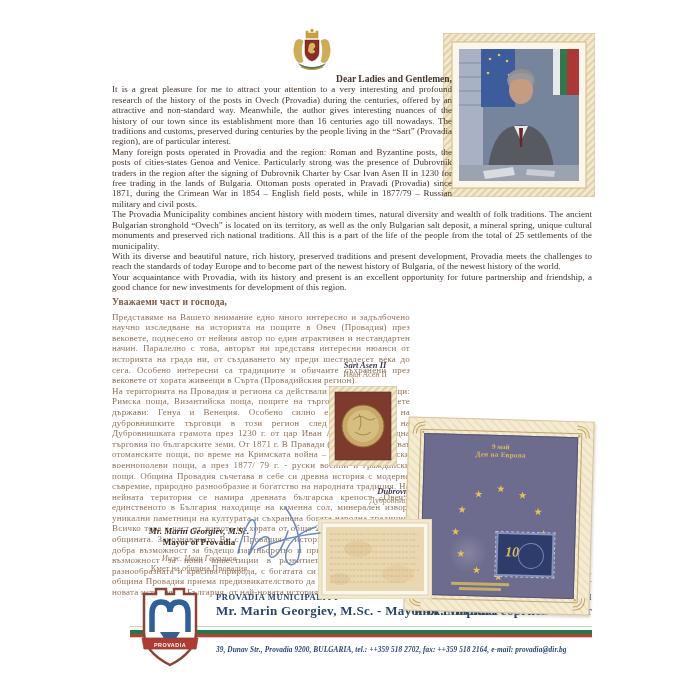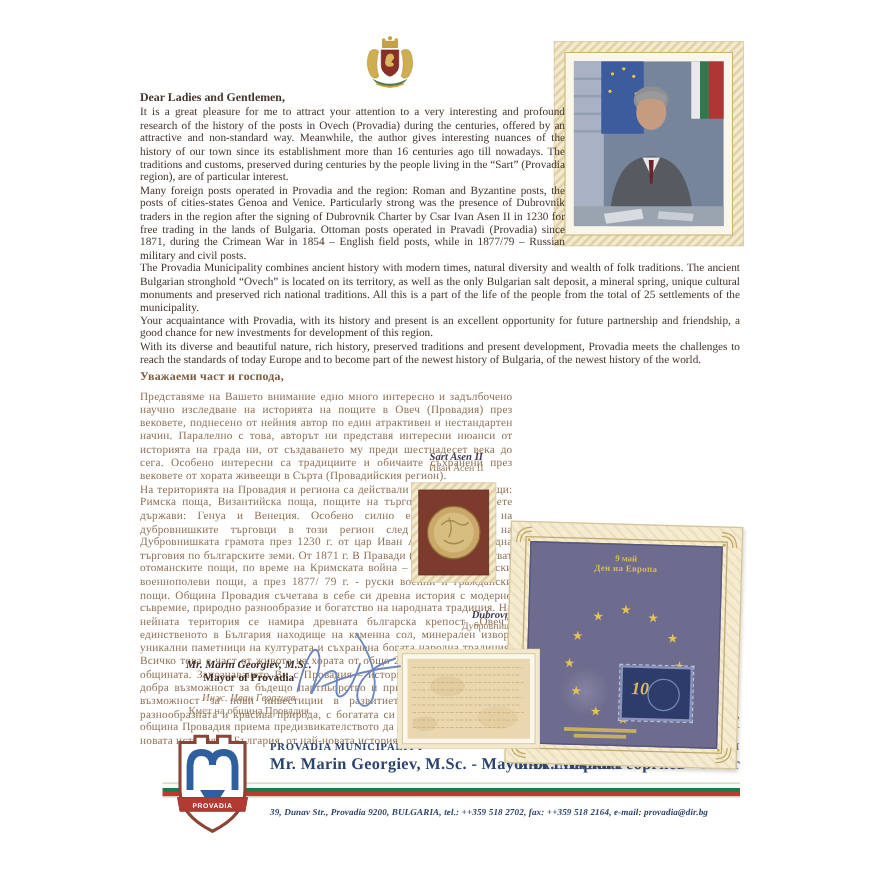--- a/index.html
+++ b/index.html
@@ -8,21 +8,21 @@
           font-family:"Liberation Serif", serif; overflow:hidden; }
 
   
   .coa { position:absolute; left:287px; top:26px; width:50px; height:48px; }
   .photo-frame { position:absolute; left:443px; top:33px; width:152px; height:164px; }
 
   
   .en-block { position:absolute; left:112px; top:74px; width:480px;
               color:#44342b; font-size:9px; line-height:10.4px; text-align:justify; }
   .spacer-photo { float:right; width:140px; height:126px; }
-  .sal-en { font-weight:bold; font-size:9.5px; margin-bottom:3px; text-align:left; }
+  .sal-en { font-weight:bold; font-size:9.5px; margin-bottom:3px; text-align:right; }
   .en-block p { margin:0; }
 
   
   .bg-block { position:absolute; left:112px; top:297px; width:480px;
               color:#8d7257; font-size:9px; line-height:10.6px; text-align:justify;
               letter-spacing:.2px; }
   .spacer-imgs { float:right; width:182px; height:208px; margin-top:58px; }
   .sal-bg { font-weight:bold; color:#7b593f; font-size:9.5px; margin-bottom:4px; text-align:left; }
 
   
@@ -146,22 +146,22 @@
       </g>
     </svg>
   </div>
 
   <div class="en-block">
     <div class="spacer-photo"></div>
     <p class="sal-en">Dear Ladies and Gentlemen,</p>
     <p class="para-en">It is a great pleasure for me to attract your attention to a very interesting and profound research of the history of the posts in Ovech (Provadia) during the centuries, offered by an attractive and non-standard way. Meanwhile, the author gives interesting nuances of the history of our town since its establishment more than 16 centuries ago till nowadays. The traditions and customs, preserved during centuries by the people living in the “Sart” (Provadia region), are of particular interest.</p>
     <p class="para-en">Many foreign posts operated in Provadia and the region: Roman and Byzantine posts, the posts of cities-states Genoa and Venice. Particularly strong was the presence of Dubrovnik traders in the region after the signing of Dubrovnik Charter by Csar Ivan Asen II in 1230 for free trading in the lands of Bulgaria. Ottoman posts operated in Pravadi (Provadia) since 1871, during the Crimean War in 1854 – English field posts, while in 1877/79 – Russian military and civil posts.</p>
     <p class="para-en">The Provadia Municipality combines ancient history with modern times, natural diversity and wealth of folk traditions. The ancient Bulgarian stronghold “Ovech” is located on its territory, as well as the only Bulgarian salt deposit, a mineral spring, unique cultural monuments and preserved rich national traditions. All this is a part of the life of the people from the total of 25 settlements of the municipality.</p>
+    <p class="para-en">With its diverse and beautiful nature, rich history, preserved traditions and present development, Provadia meets the challenges to reach the standards of today Europe and to become part of the newest history of Bulgaria, of the newest history of the world.</p>
     <p class="para-en">Your acquaintance with Provadia, with its history and present is an excellent opportunity for future partnership and friendship, a good chance for new investments for development of this region.</p>
-    <p class="para-en">With its diverse and beautiful nature, rich history, preserved traditions and present development, Provadia meets the challenges to reach the standards of today Europe and to become part of the newest history of Bulgaria, of the newest history of the world.</p>
   </div>
 
   <div class="bg-block">
     <div class="spacer-imgs"></div>
     <p class="sal-bg">Уважаеми част и господа,</p>
     <p class="para-bg">Представяме на Вашето внимание едно много интересно и задълбочено научно изследване на историята на пощите в Овеч (Провадия) през вековете, поднесено от нейния автор по един атрактивен и нестандартен начин. Паралелно с това, авторът ни представя интересни нюанси от историята на града ни, от създаването му преди шестнадесет века до сега. Особено интересни са традициите и обичаите съхранени през вековете от хората живеещи в Сърта (Провадийския регион).</p>
     <p class="para-bg">На територията на Провадия и региона са действали много чужди пощи: Римска поща, Византийска поща, пощите на търговците от градовете държави: Генуа и Венеция. Особено силно е присъствието на дубровнишките търговци в този регион след подписването на Дубровнишката грамота през 1230 г. от цар Иван Асен II за свободна търговия по българските земи. От 1871 г. В Правади (Провадия) действат отоманските пощи, по време на Кримската война – 1854 г. - английски военнополеви пощи, а през 1877/ 79 г. - руски военни и граждански пощи. Община Провадия съчетава в себе си древна история с модерно съвремие, природно разнообразие и богатство на народната традиция. На нейната територия се намира древната българска крепост „Овеч“, единственото в България находище на каменна сол, минерален извор, уникални паметници на културата и съхранена богата народна традиция. Всичко това е част от живота на хората от общо 25-те населени места в общината. Запознаването Ви с Провадия – история и съвремие, е една добра възможност за бъдещо партньорство и приятелство. Една добра възможност за нови инвестиции в развитието на този край. С разнообразната и красива природа, с богатата си история, съхранени традиции и с онова, което се изгражда днес, община Провадия приема предизвикателството да достигне стандартите на съвременна Европа и да бъде част от най-новата история на България, от най-новата история на света.</p>
   </div>
 
   <div class="fig-cap coin-cap">

